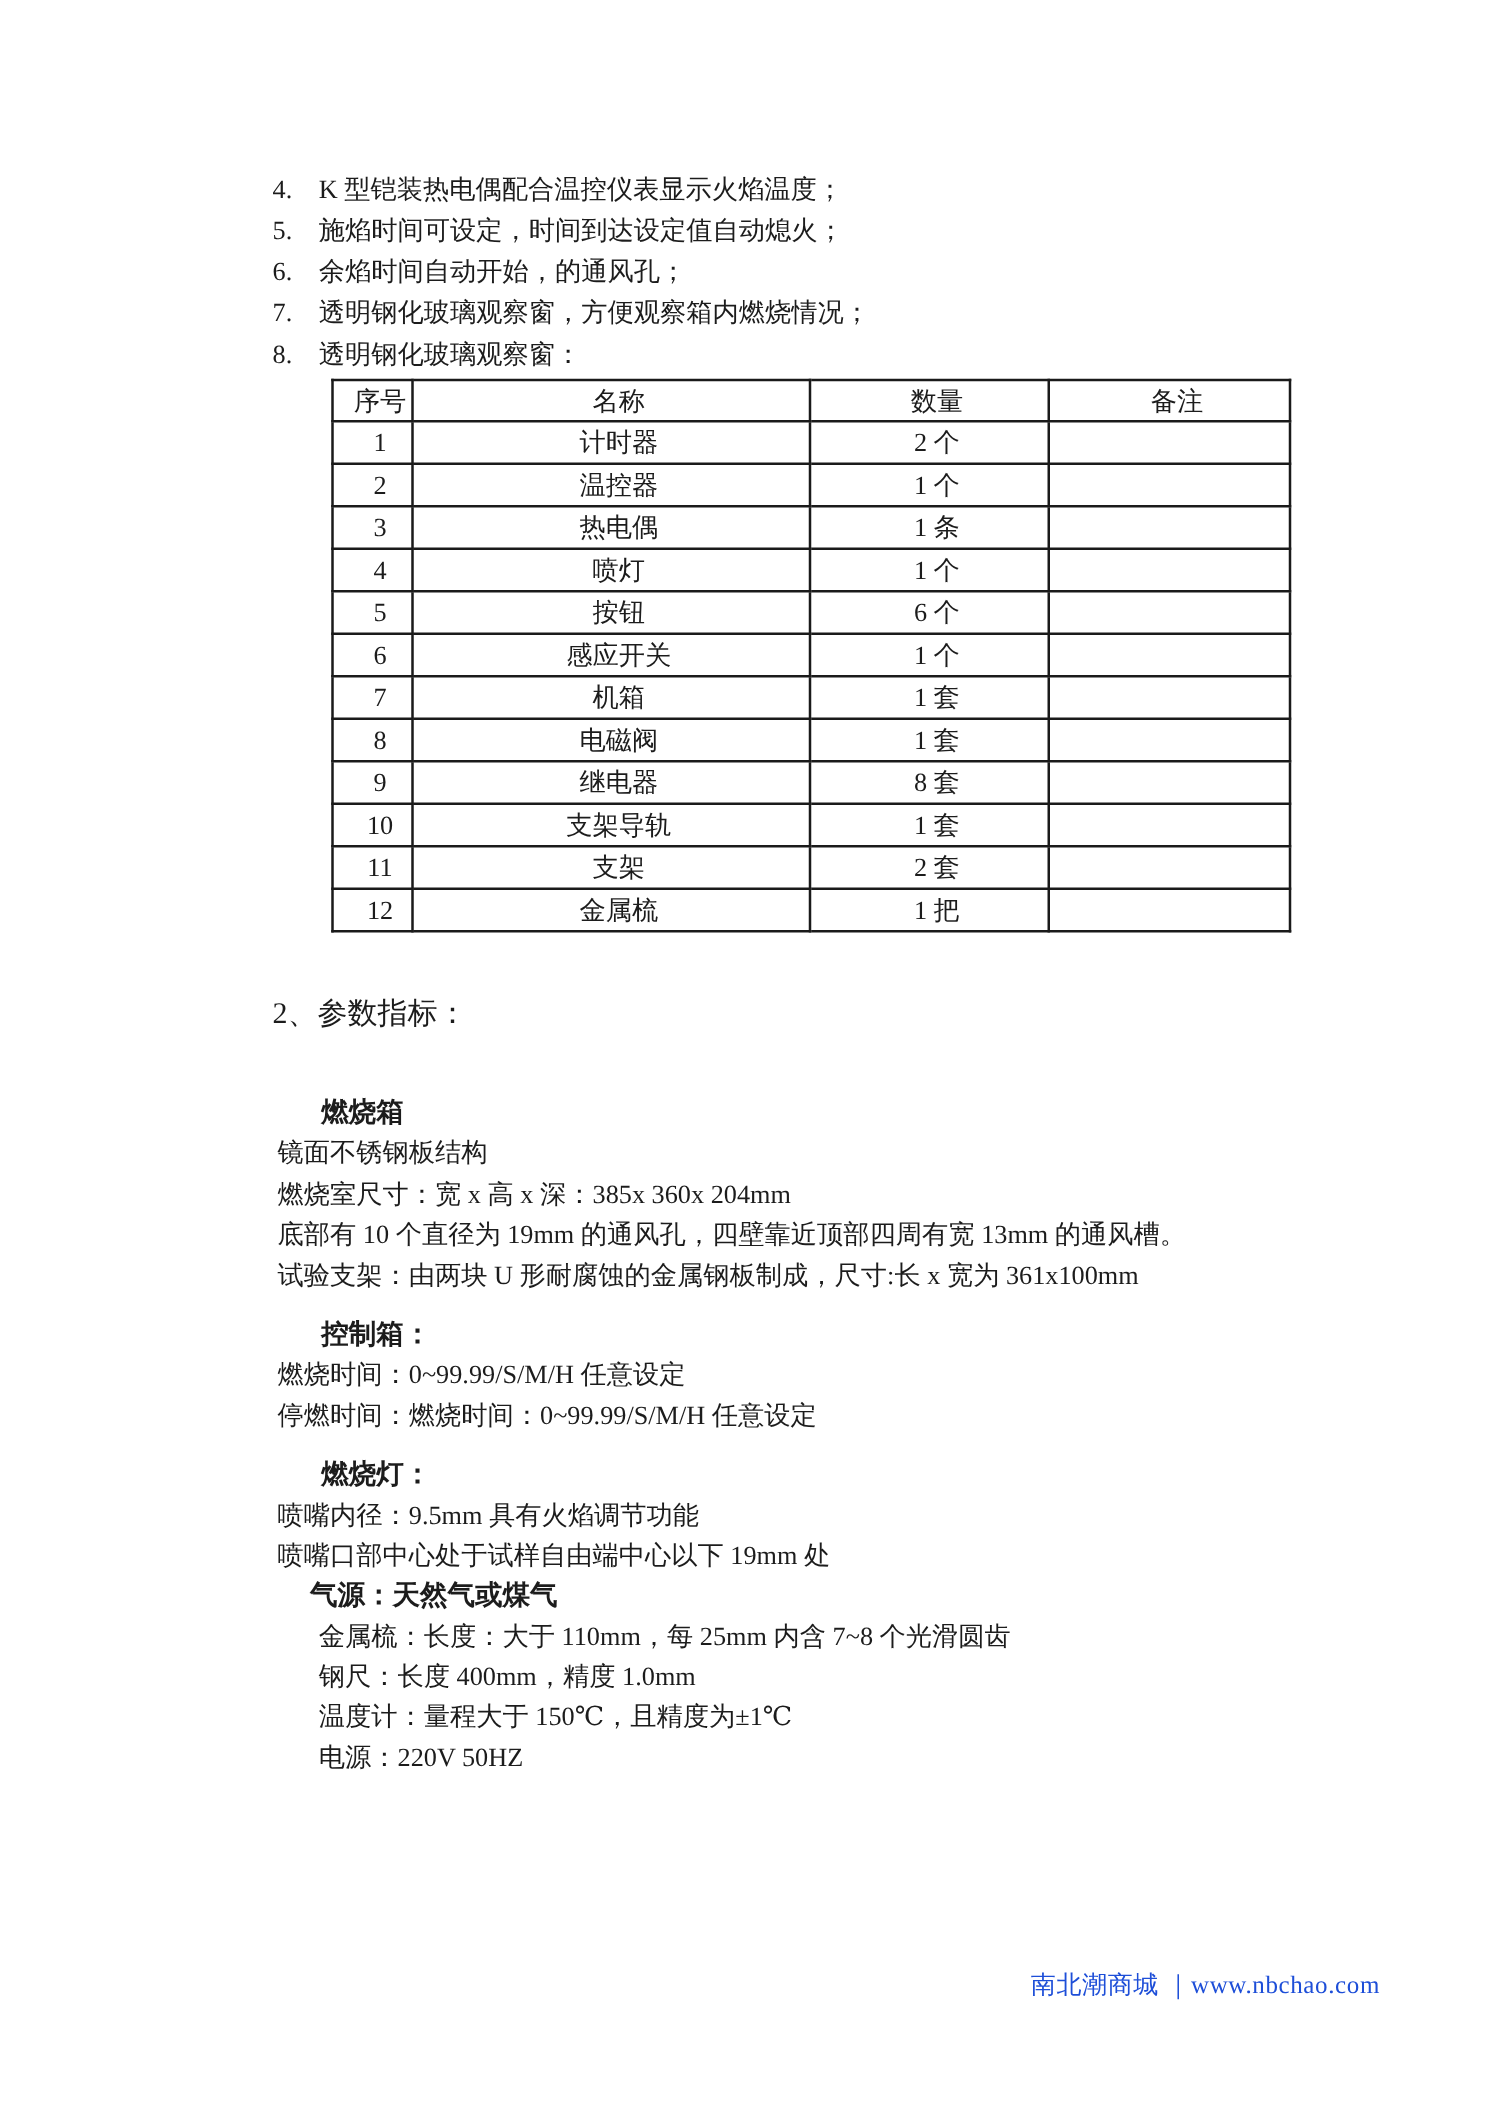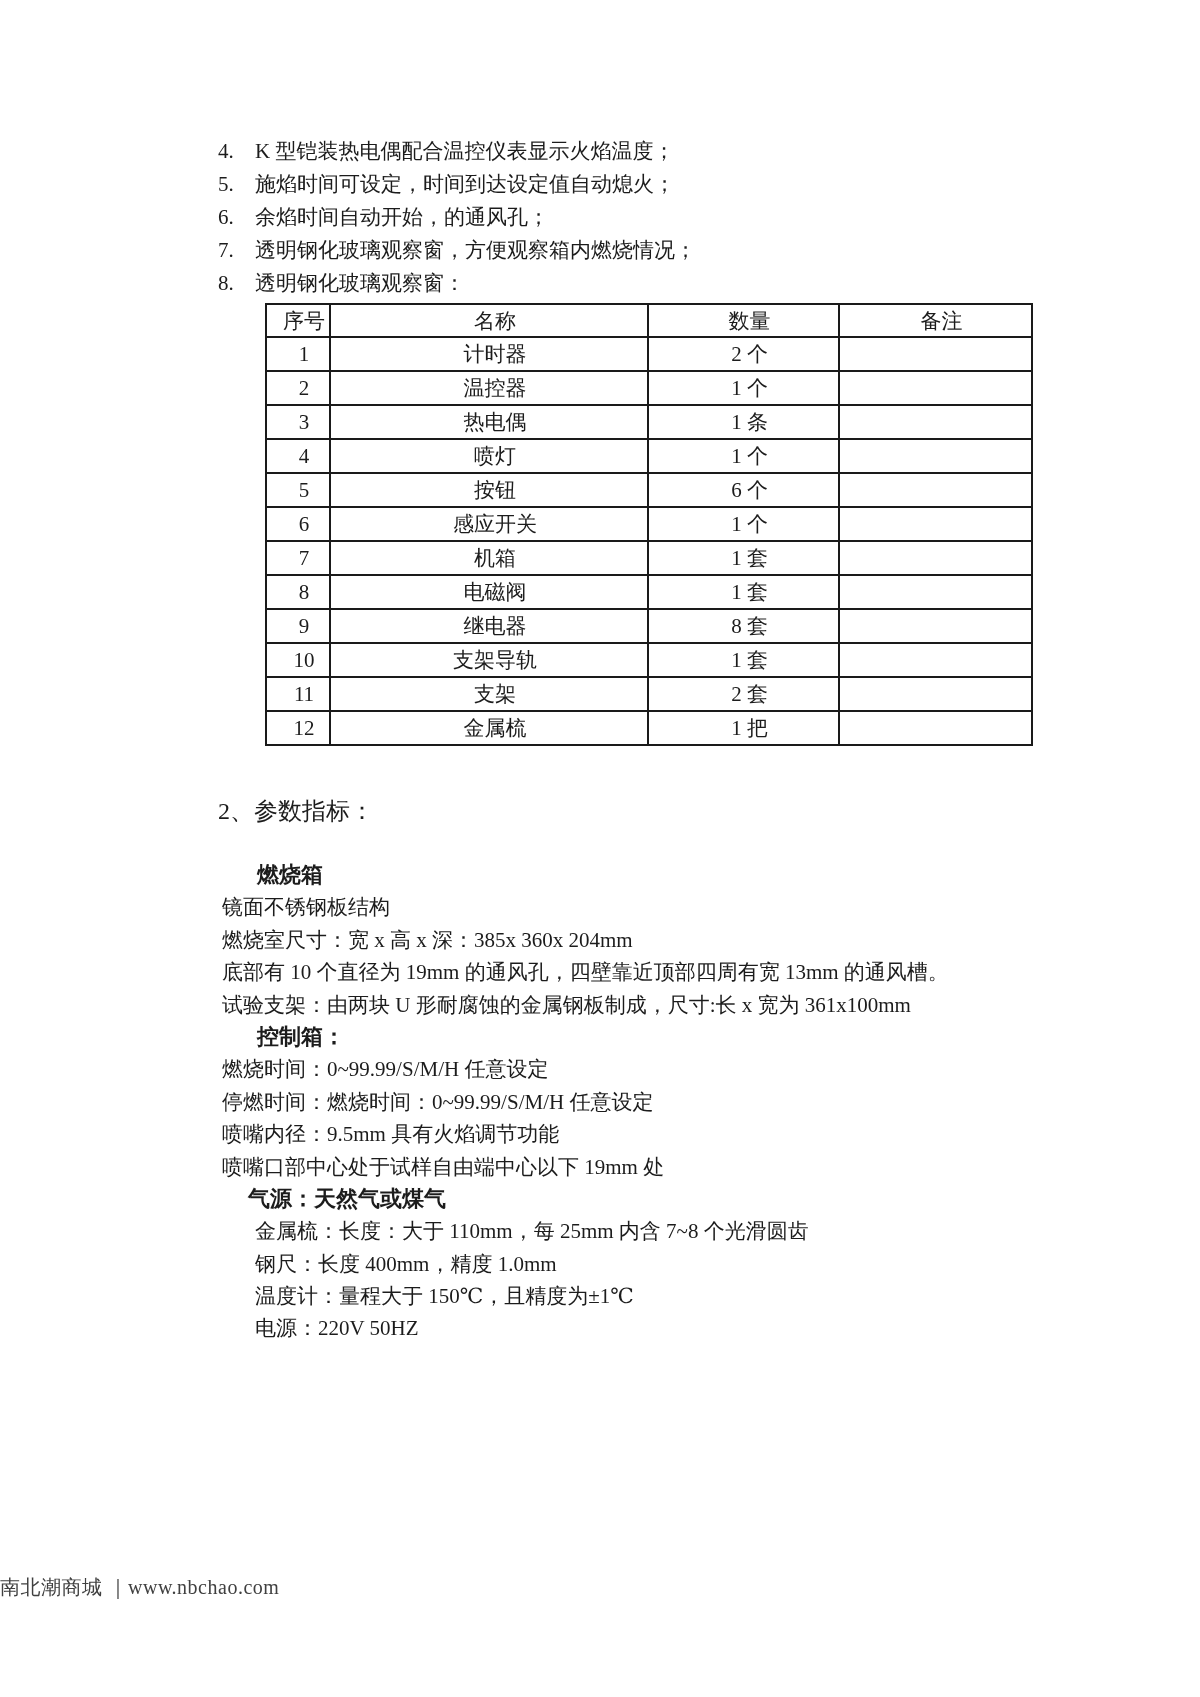--- a/index.html
+++ b/index.html
@@ -80,33 +80,33 @@
   .param-line {
     height: 32.4px;
     line-height: 32.4px;
     white-space: nowrap;
   }
   .param-line.bold {
     font-weight: bold;
     font-size: 22px;
   }
   .ind-a { padding-left: 4px; }    
-  .ind-b { padding-left: 39px; }   
+  .ind-b { padding-left: 39px; margin-top: 15px; }   
   .ind-c { padding-left: 30px; }   
   .ind-d { padding-left: 37px; }   
 
   
   .footer {
     position: absolute;
     left: 0;
     top: 1574px;
     width: 1104px;
-    text-align: left;
+    text-align: right;
     font-size: 20px;
-    color: #404040;
+    color: #1d4ed8;
     letter-spacing: 0.5px;
   }
 </style>
 </head>
 <body>
 
 <div class="page">
 
   <div class="num-list">
     <div class="num-item">
@@ -226,20 +226,21 @@
 
   <div class="params">
     <div class="param-line bold ind-b">燃烧箱</div>
     <div class="param-line ind-a">镜面不锈钢板结构</div>
     <div class="param-line ind-a">燃烧室尺寸：宽 x 高 x 深：385x 360x 204mm</div>
     <div class="param-line ind-a">底部有 10 个直径为 19mm 的通风孔，四壁靠近顶部四周有宽 13mm 的通风槽。</div>
     <div class="param-line ind-a">试验支架：由两块 U 形耐腐蚀的金属钢板制成，尺寸:长 x 宽为 361x100mm</div>
     <div class="param-line bold ind-b">控制箱：</div>
     <div class="param-line ind-a">燃烧时间：0~99.99/S/M/H 任意设定</div>
     <div class="param-line ind-a">停燃时间：燃烧时间：0~99.99/S/M/H 任意设定</div>
+    <div class="param-line bold ind-b">燃烧灯：</div>
     <div class="param-line ind-a">喷嘴内径：9.5mm 具有火焰调节功能</div>
     <div class="param-line ind-a">喷嘴口部中心处于试样自由端中心以下 19mm 处</div>
     <div class="param-line bold ind-c">气源：天然气或煤气</div>
     <div class="param-line ind-d">金属梳：长度：大于 110mm，每 25mm 内含 7~8 个光滑圆齿</div>
     <div class="param-line ind-d">钢尺：长度 400mm，精度 1.0mm</div>
     <div class="param-line ind-d">温度计：量程大于 150℃，且精度为±1℃</div>
     <div class="param-line ind-d">电源：220V 50HZ</div>
   </div>
 
   <div class="footer">南北潮商城 ｜www.nbchao.com</div>

